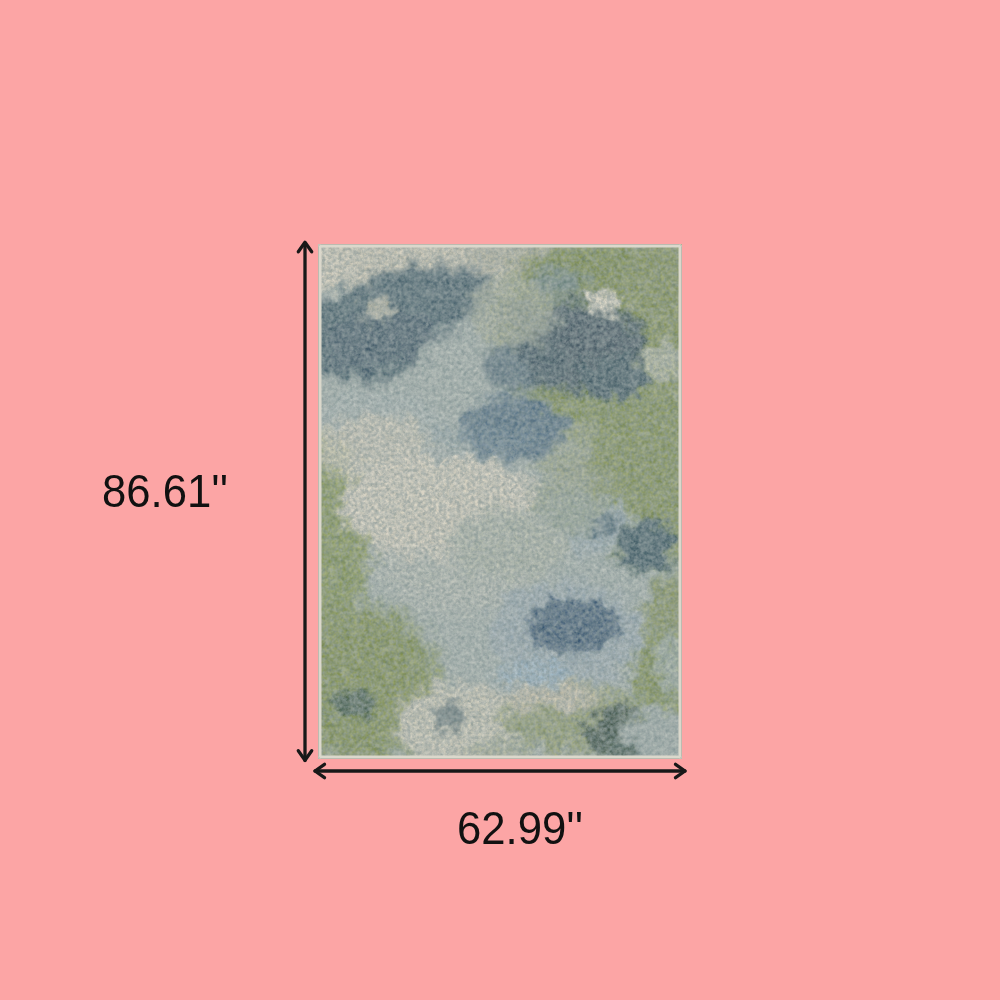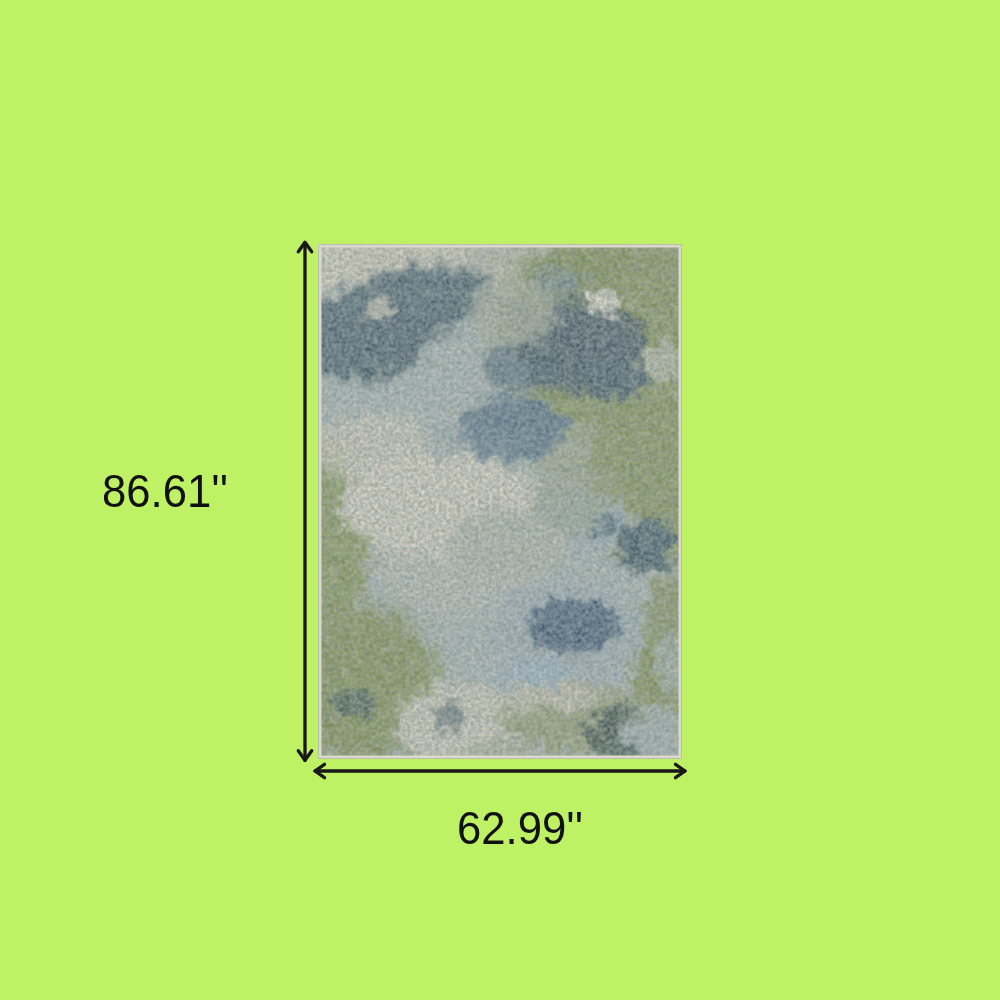--- a/index.html
+++ b/index.html
@@ -1,17 +1,17 @@
 <!DOCTYPE html>
 <html><head>
 <meta charset="utf-8">
 <style>
 html,body{margin:0;padding:0;background:#ffffff;}
 body{width:1000px;height:1000px;font-family:"Liberation Sans",sans-serif;}
-.page{position:relative;width:1000px;height:1000px;overflow:hidden;background:#bef264;}
+.page{position:relative;width:1000px;height:1000px;overflow:hidden;background:#fca5a5;}
 .abs{position:absolute;}
 </style>
 </head>
 <body>
 <div class="page">
 
 <svg class="abs" style="left:318px;top:244px;filter:brightness(0.94) saturate(1.08);" width="364" height="515" viewBox="0 0 364 515">
   <defs>
     <filter id="b14" x="-60%" y="-60%" width="220%" height="220%">
           <feGaussianBlur stdDeviation="9"></feGaussianBlur>

